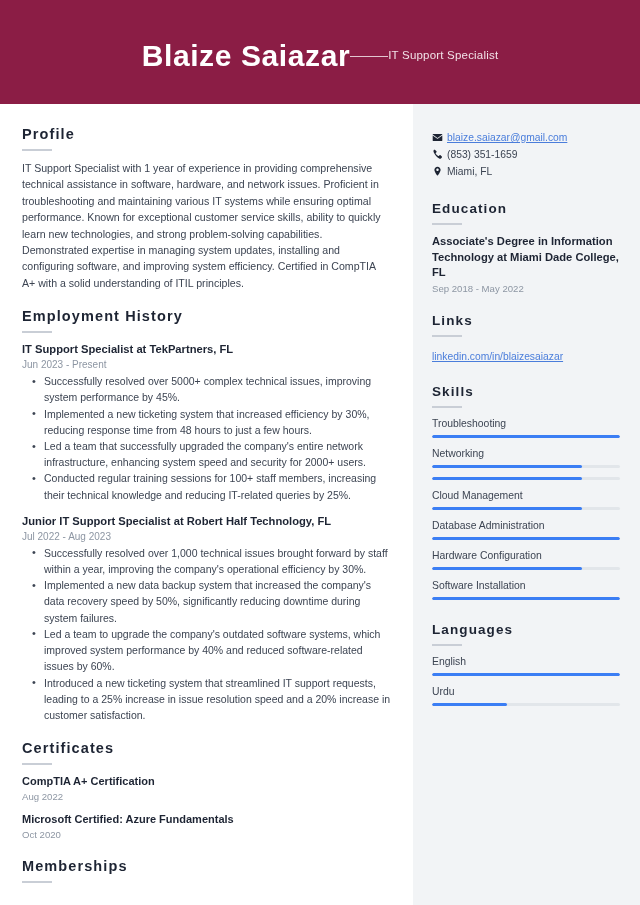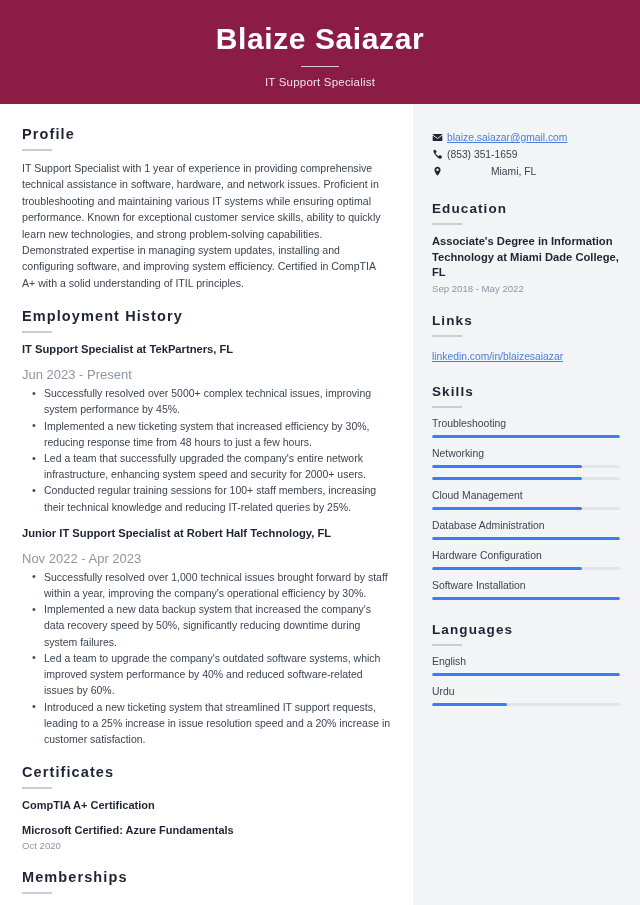--- a/index.html
+++ b/index.html
@@ -18,21 +18,20 @@
     height: 905px;
     overflow: hidden;
     background: #ffffff;
   }
 
   
   .banner {
     height: 104px;
     background: #8b1d45;
     display: flex;
-    flex-direction: column;
     align-items: center;
     justify-content: center;
     padding-top: 6px;
   }
   .banner-name {
     color: #ffffff;
     font-size: 30px;
     font-weight: bold;
     letter-spacing: 0.6px;
     line-height: 1.1;
@@ -97,23 +96,23 @@
   
   .entry { margin-bottom: 11px; }
   .entry:last-child { margin-bottom: 0; }
   .entry-title {
     font-size: 11.2px;
     font-weight: bold;
     color: #1d2433;
     line-height: 15px;
   }
   .entry-date {
-    font-size: 13px;
+    font-size: 10px;
     color: #8d96a3;
-    margin-top: 10px;
+    margin-top: 2px;
     margin-bottom: 3px;
   }
   .bullets {
     list-style: none;
     margin: 0;
     padding: 0;
   }
   .bullets li {
     position: relative;
     font-size: 10.5px;
@@ -147,21 +146,21 @@
 
   
   .contact { margin-bottom: 24px; }
   .contact-row {
     display: flex;
     align-items: center;
     margin-bottom: 6px;
     font-size: 10.3px;
     color: #3c4452;
   }
-  .contact-row:last-child { margin-bottom: 4px; gap: 44px; }
+  .contact-row:last-child { margin-bottom: 4px; }
   .c-icon {
     width: 15px;
     min-width: 15px;
     display: inline-flex;
     align-items: center;
     justify-content: flex-start;
     color: #1d2433;
   }
   .c-icon svg { display: block; }
   .link {
@@ -242,36 +241,37 @@
           <ul class="bullets">
             <li>Successfully resolved over 5000+ complex technical issues, improving system performance by 45%.</li>
             <li>Implemented a new ticketing system that increased efficiency by 30%, reducing response time from 48 hours to just a few hours.</li>
             <li>Led a team that successfully upgraded the company's entire network infrastructure, enhancing system speed and security for 2000+ users.</li>
             <li>Conducted regular training sessions for 100+ staff members, increasing their technical knowledge and reducing IT-related queries by 25%.</li>
           </ul>
         </div>
 
         <div class="entry">
           <div class="entry-title">Junior IT Support Specialist at Robert Half Technology, FL</div>
-          <div class="entry-date">Nov 2022 - Apr 2023</div>
+          <div class="entry-date">Jul 2022 - Aug 2023</div>
           <ul class="bullets">
             <li>Successfully resolved over 1,000 technical issues brought forward by staff within a year, improving the company's operational efficiency by 30%.</li>
             <li>Implemented a new data backup system that increased the company's data recovery speed by 50%, significantly reducing downtime during system failures.</li>
             <li>Led a team to upgrade the company's outdated software systems, which improved system performance by 40% and reduced software-related issues by 60%.</li>
             <li>Introduced a new ticketing system that streamlined IT support requests, leading to a 25% increase in issue resolution speed and a 20% increase in customer satisfaction.</li>
           </ul>
         </div>
       </div>
 
       <div class="sec">
         <div class="sec-h">Certificates</div>
         <div class="sec-rule"></div>
 
         <div class="cert">
           <div class="cert-name">CompTIA A+ Certification</div>
+          <div class="cert-date">Aug 2022</div>
         </div>
         <div class="cert">
           <div class="cert-name">Microsoft Certified: Azure Fundamentals</div>
           <div class="cert-date">Oct 2020</div>
         </div>
       </div>
 
       <div class="sec" style="margin-top:18px;">
         <div class="sec-h">Memberships</div>
         <div class="sec-rule"></div>

